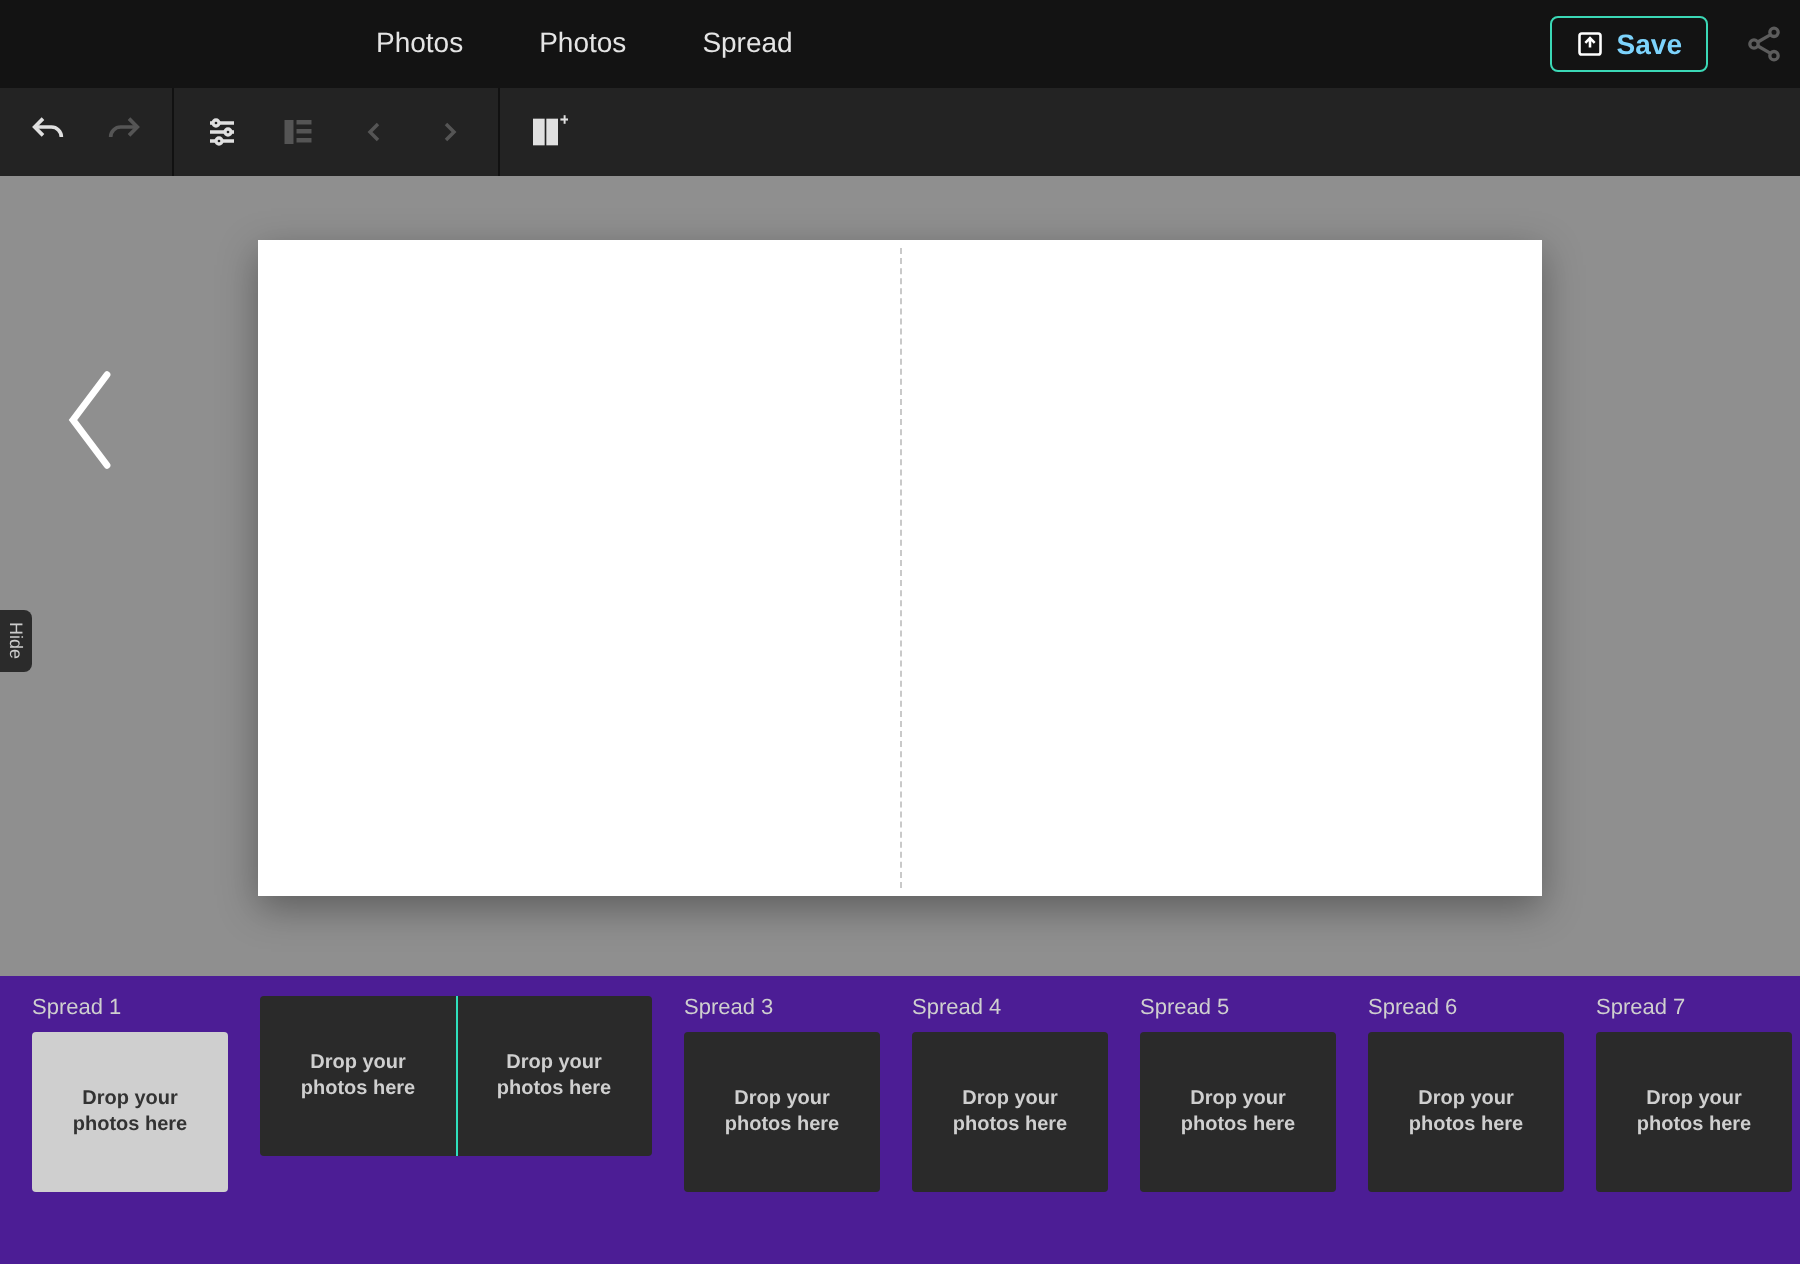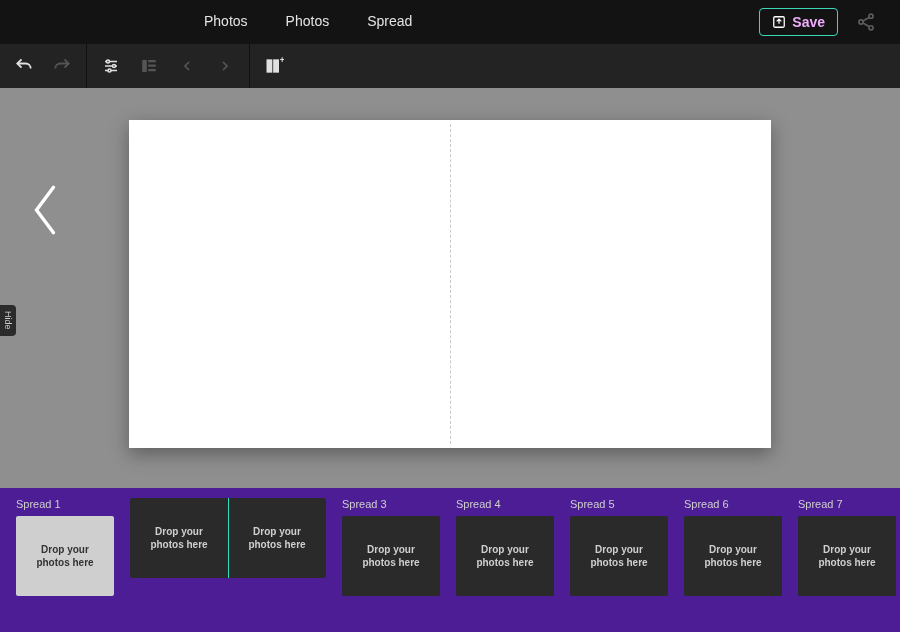--- a/index.html
+++ b/index.html
@@ -10,21 +10,21 @@
     overflow: hidden;
     position: relative;
   }
 
   
   .topbar {
     height: 44px;
     background: #131313;
     display: flex;
     align-items: center;
-    padding: 0 24px;
+    padding: 0 8px;
     color: #e4e4e4;
     font-size: 14px;
     position: relative;
   }
   .tabs {
     display: flex;
     align-items: center;
     gap: 38px;
     margin-left: 180px;
   }
@@ -38,21 +38,21 @@
   }
   .save-btn {
     border: 1px solid #3bd8b6;
     border-radius: 4px;
     padding: 5px 12px;
     display: flex;
     align-items: center;
     gap: 6px;
     font-weight: 700;
     font-size: 14px;
-    color: #f0abfc;
+    color: #7dd3fc;
     cursor: pointer;
   }
   .share-icon { color: #5c5c5c; }
 
   
   .toolbar {
     height: 44px;
     background: #232323;
     display: flex;
     align-items: center;

